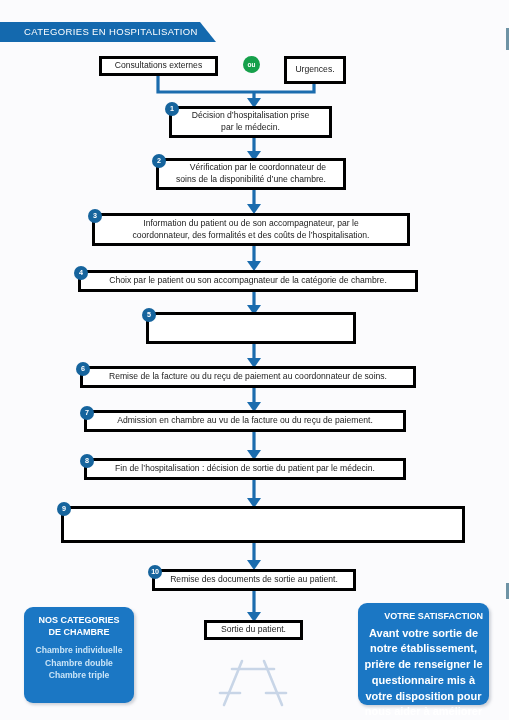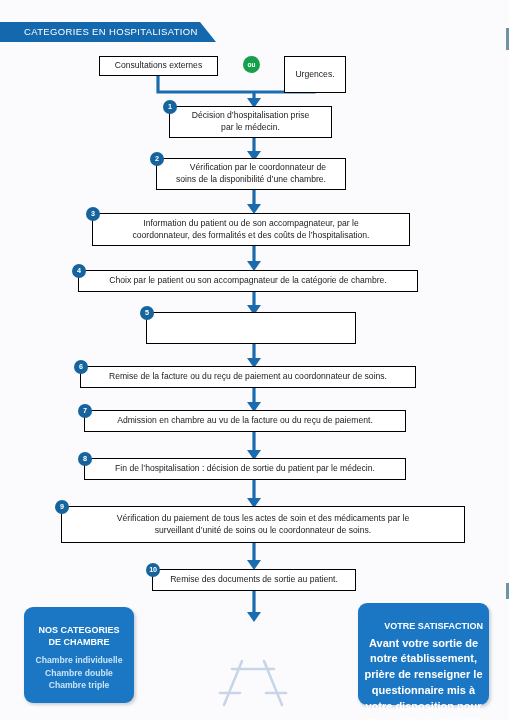--- a/index.html
+++ b/index.html
@@ -69,21 +69,21 @@
     top: 0;
     width: 509px;
     height: 720px;
     pointer-events: none;
   }
 
   
   .node {
     position: absolute;
     background: #ffffff;
-    border: 1px solid #000000;
+    border: 3px solid #000000;
     box-sizing: border-box;
     display: flex;
     align-items: center;
     justify-content: center;
     text-align: center;
     font-size: 8.6px;
     line-height: 1.38;
     color: #1b1b1b;
     padding: 2px 5px;
   }
@@ -122,21 +122,21 @@
     text-align: center;
   }
 
   
   .card {
     position: absolute;
     border-radius: 9px;
     box-sizing: border-box;
     text-align: center;
     color: #ffffff;
-    padding: 18px 6px;
+    padding: 8px 6px;
     box-shadow: 1.5px 2px 3px rgba(120,130,145,0.35);
   }
   .card .card-title {
     font-size: 9px;
     font-weight: bold;
     line-height: 1.3;
     margin-bottom: 6px;
     color: #ffffff;
   }
   .card .card-line {
@@ -229,21 +229,21 @@
       <polygon points="247,498 261,498 254,508"></polygon>
       <polygon points="247,560 261,560 254,570"></polygon>
       <polygon points="247,612 261,612 254,622"></polygon>
     </g>
   </svg>
 
   <div class="node" style="left:99px; top:56px; width:119px; height:20px;">
     <span>Consultations externes</span>
   </div>
 
-  <div class="node" style="left:284px; top:56px; width:62px; height:37px;">
+  <div class="node" style="left:284px; top:56px; width:62px; height:28px;">
     <span>Urgences.</span>
   </div>
 
   <div id="ou-badge">ou</div>
 
   <div class="node" style="left:169px; top:106px; width:163px; height:32px;">
     <span class="badge">1</span>
     <span style="white-space:pre-line;">Décision d’hospitalisation prise
 par le médecin.</span>
   </div>
@@ -279,29 +279,30 @@
     <span>Admission en chambre au vu de la facture ou du reçu de paiement.</span>
   </div>
 
   <div class="node" style="left:84px; top:458px; width:322px; height:22px;">
     <span class="badge">8</span>
     <span>Fin de l’hospitalisation : décision de sortie du patient par le médecin.</span>
   </div>
 
   <div class="node" style="left:61px; top:506px; width:404px; height:37px;">
     <span class="badge">9</span>
-    <span style="white-space:pre-line;">Vérification du paiement de tous les actes de soin et des médicaments par le
-surveillant d’unité de soins ou le coordonnateur de soins.</span>
   </div>
 
   <div class="node" style="left:152px; top:569px; width:204px; height:22px;">
     <span class="badge">10</span>
     <span>Remise des documents de sortie au patient.</span>
   </div>
 
+  <div class="node terminal" style="left:204px; top:620px; width:99px; height:20px;">
+    <span>Sortie du patient.</span>
+  </div>
 
   <svg id="watermark" viewBox="0 0 72 56" xmlns="http://www.w3.org/2000/svg">
     <g stroke="#c6d4e6" stroke-width="2.6" fill="none" stroke-linecap="round">
       <line x1="24" y1="6" x2="6" y2="50"></line>
       <line x1="46" y1="6" x2="64" y2="50"></line>
       <line x1="14" y1="14" x2="56" y2="14"></line>
       <line x1="2" y1="38" x2="22" y2="38"></line>
       <line x1="48" y1="38" x2="68" y2="38"></line>
     </g>
   </svg>

